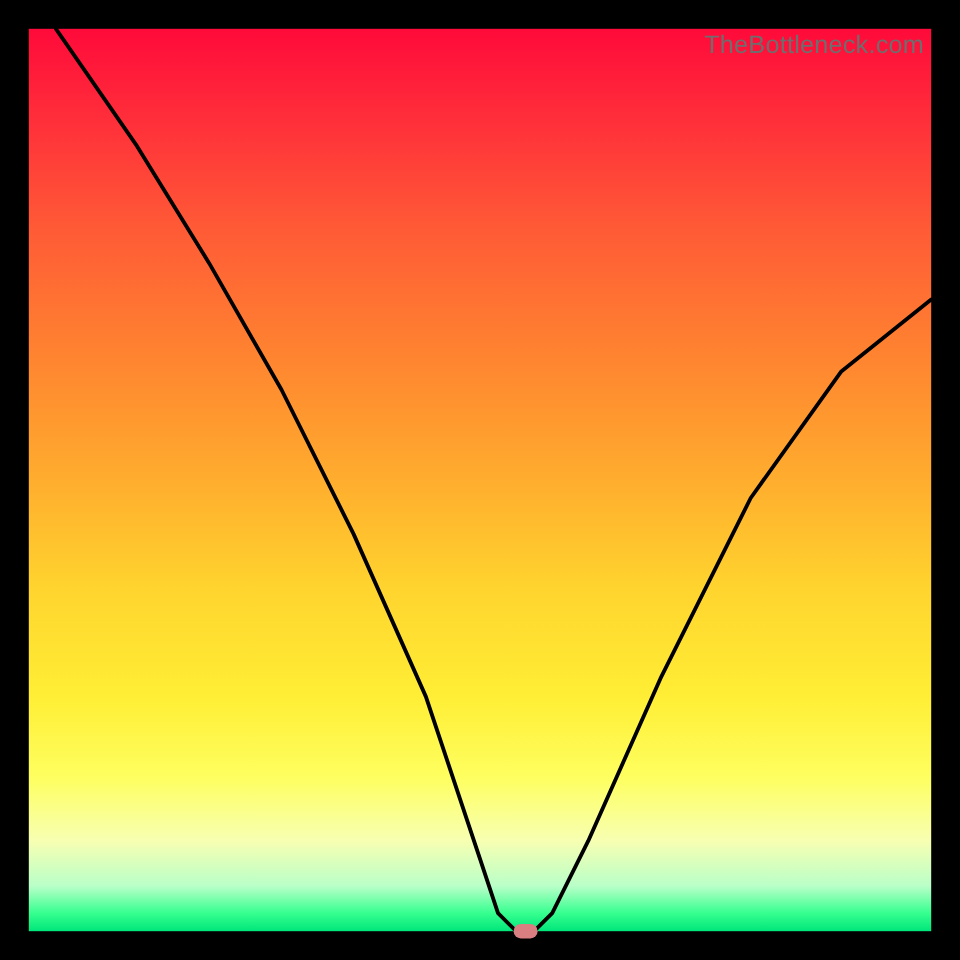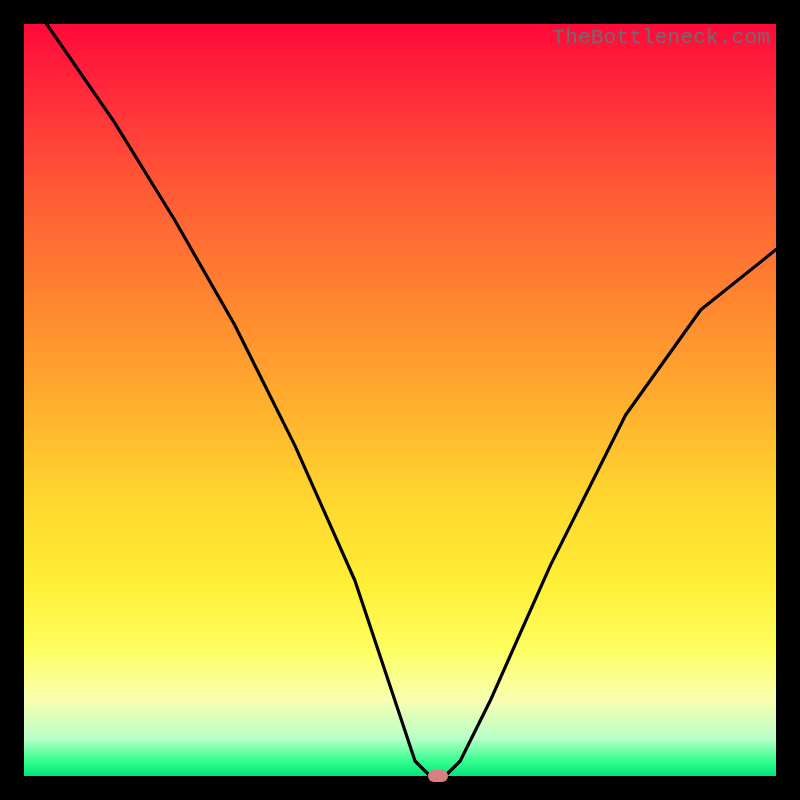--- a/index.html
+++ b/index.html
@@ -42,21 +42,20 @@
   }
   .watermark {
     position: absolute;
     top: 2px;
     right: 6px;
     color: #6e6e6e;
     font-size: 21px;
     font-weight: 500;
     letter-spacing: 0.2px;
     user-select: none;
-    font-family: Liberation Mono, monospace;
   }
   svg.curve {
     position: absolute;
     left: 0;
     top: 0;
     width: 752px;
     height: 752px;
     overflow: visible;
   }
   .marker {

